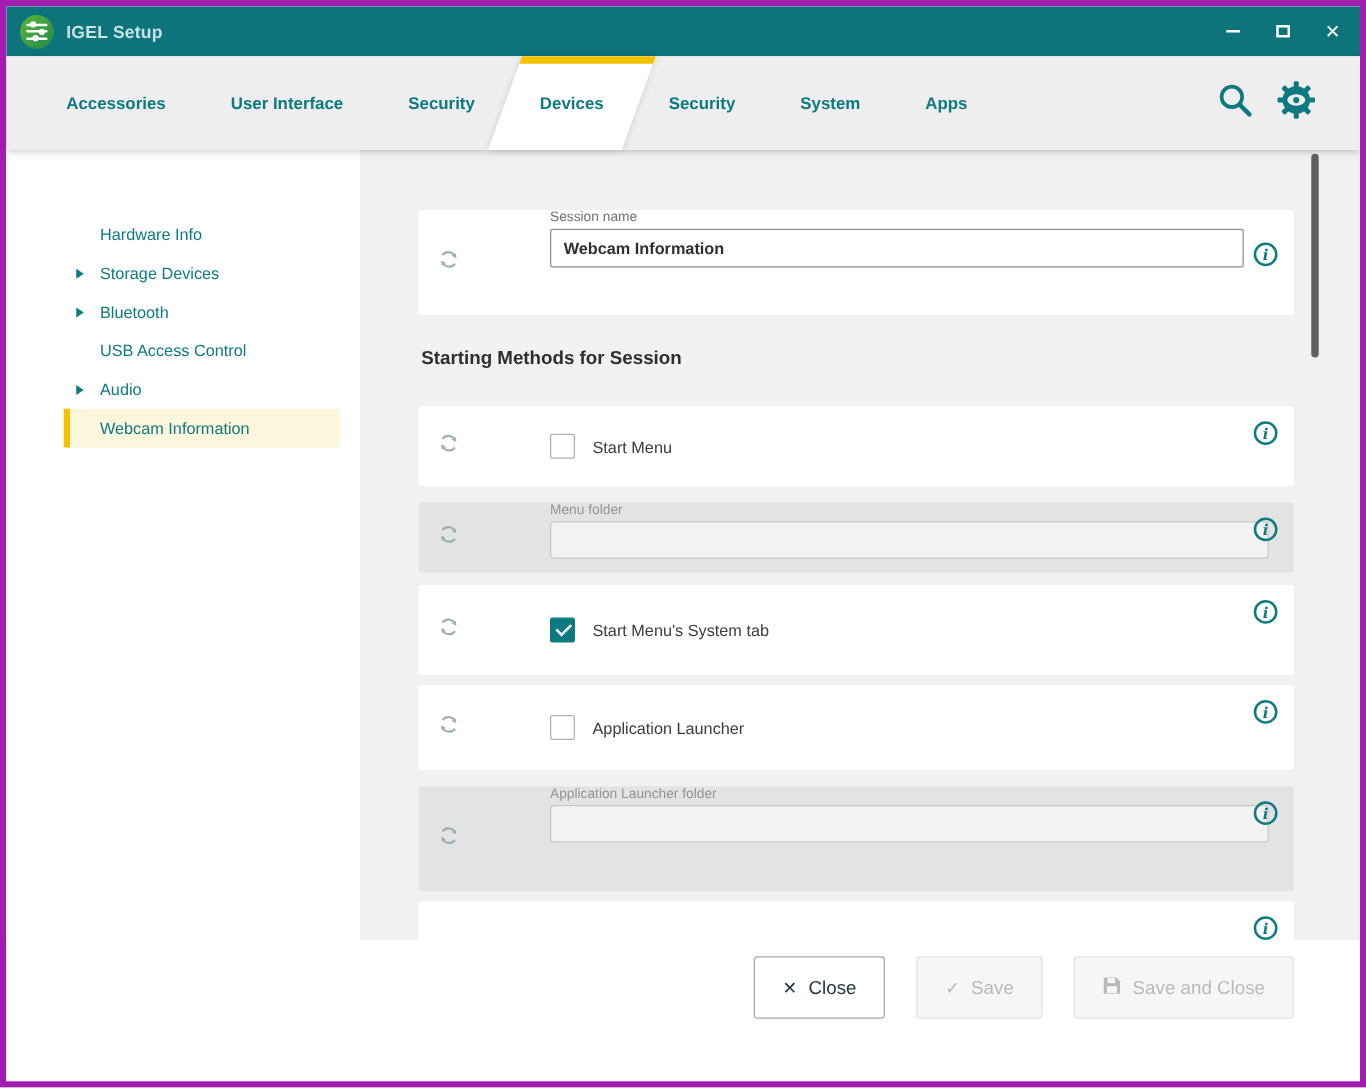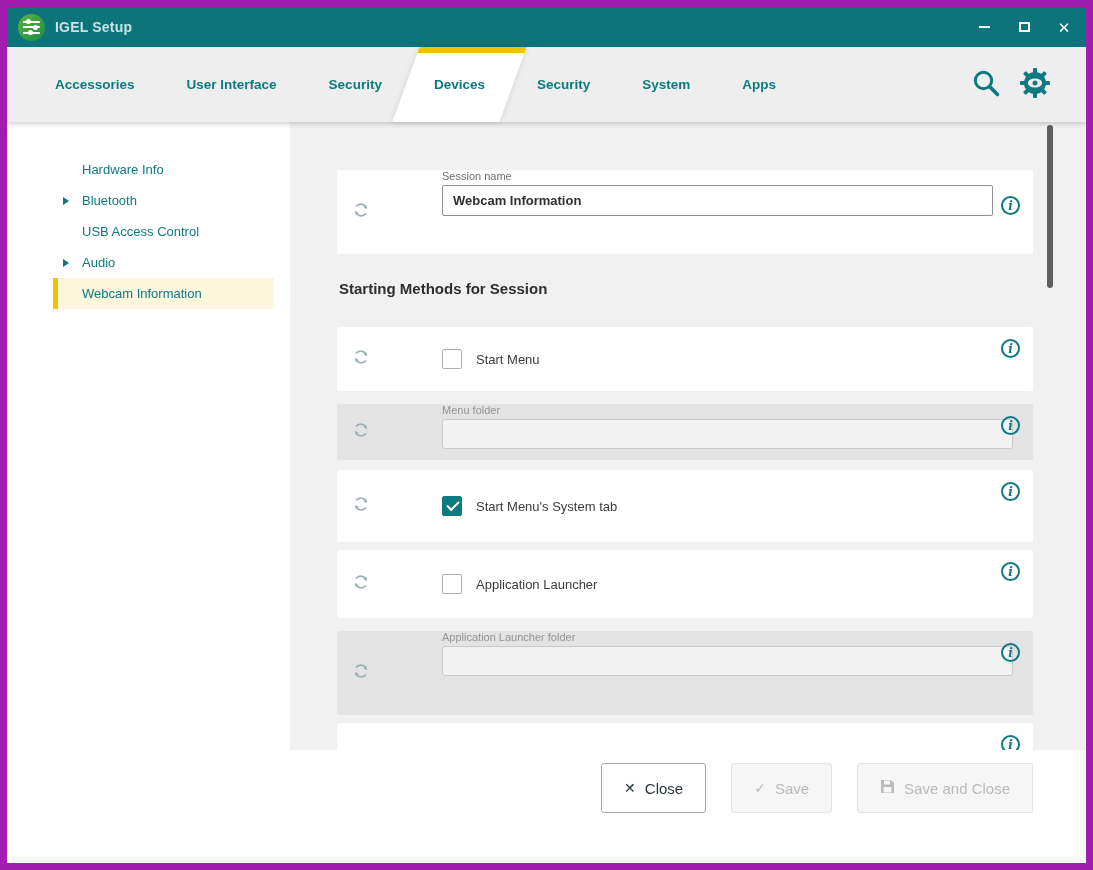--- a/index.html
+++ b/index.html
@@ -1,19 +1,19 @@
 <!DOCTYPE html>
 <html><head>
 <meta charset="utf-8">
 <style>
   * { margin:0; padding:0; box-sizing:border-box; }
   body { font-family:"Liberation Sans", sans-serif; background:#ddd; }
 
   .window { position:relative; width:1093px; height:870px; background:#fff;
-            border:7px solid #a21caf; overflow:hidden; }
+            border:5px solid #a21caf; overflow:hidden; }
 
   
   .titlebar { position:absolute; top:0; left:0; right:0; height:40px;
               background:#0e747c; display:flex; align-items:center;
               padding:0 14px 0 11px; gap:10px; }
   .logo { width:27px; height:27px; border-radius:50%;
           background:linear-gradient(135deg,#5cb53c 0%,#1e8a47 100%);
           position:relative; flex-shrink:0; }
   .lg-row { position:absolute; left:5px; right:5px; height:2px; background:#fff; border-radius:1px; }
   .lg-row:nth-child(1){ top:7px; }  .lg-row:nth-child(2){ top:12.5px; } .lg-row:nth-child(3){ top:18px; }
@@ -38,21 +38,21 @@
   .tab > span { position:relative; z-index:1; }
   .tab.active::before { content:""; position:absolute; top:0; bottom:0; left:-28px; right:-28px;
                         background:#fff; border-top:6px solid #f2c200;
                         transform:skewX(-20deg); box-shadow:0 0 6px rgba(0,0,0,.12); }
   .tabbar-icons { margin-left:auto; display:flex; align-items:center; gap:16px; }
   .tab-icon { cursor:pointer; position:relative; }
 
   
   .body { position:absolute; top:115px; left:0; right:0; bottom:113px; background:#fff; }
 
-  .sidebar { position:absolute; left:0; top:0; bottom:0; width:283px; background:#fff; padding-top:32px; }
+  .sidebar { position:absolute; left:0; top:0; bottom:0; width:283px; background:#fff; padding-top:52px; }
   .side-item { position:relative; height:31px; display:flex; align-items:center;
                color:#0c7a80; font-size:13px; padding-left:75px; cursor:pointer; }
   .side-item .tri { position:absolute; left:56px; width:0; height:0;
                     border-left:6px solid #0c7a80; border-top:4px solid transparent;
                     border-bottom:4px solid transparent; }
   .side-item.selected { margin-left:46px; width:221px; padding-left:24px;
                         background:#fcf6dd; border-left:5px solid #f2c200; }
 
   .main { position:absolute; left:283px; top:0; right:0; bottom:0; background:#f1f1f1;
           padding:35px 53px 0 47px; overflow:hidden; }
@@ -184,20 +184,24 @@
   </div>
 
   <div class="body">
 
     <div class="sidebar">
       <div class="side-item">
         <span>Hardware Info</span>
       </div>
       <div class="side-item">
         <span class="tri"></span>
+        <span>Storage Devices</span>
+      </div>
+      <div class="side-item">
+        <span class="tri"></span>
         <span>Bluetooth</span>
       </div>
       <div class="side-item">
         <span>USB Access Control</span>
       </div>
       <div class="side-item">
         <span class="tri"></span>
         <span>Audio</span>
       </div>
       <div class="side-item selected">

